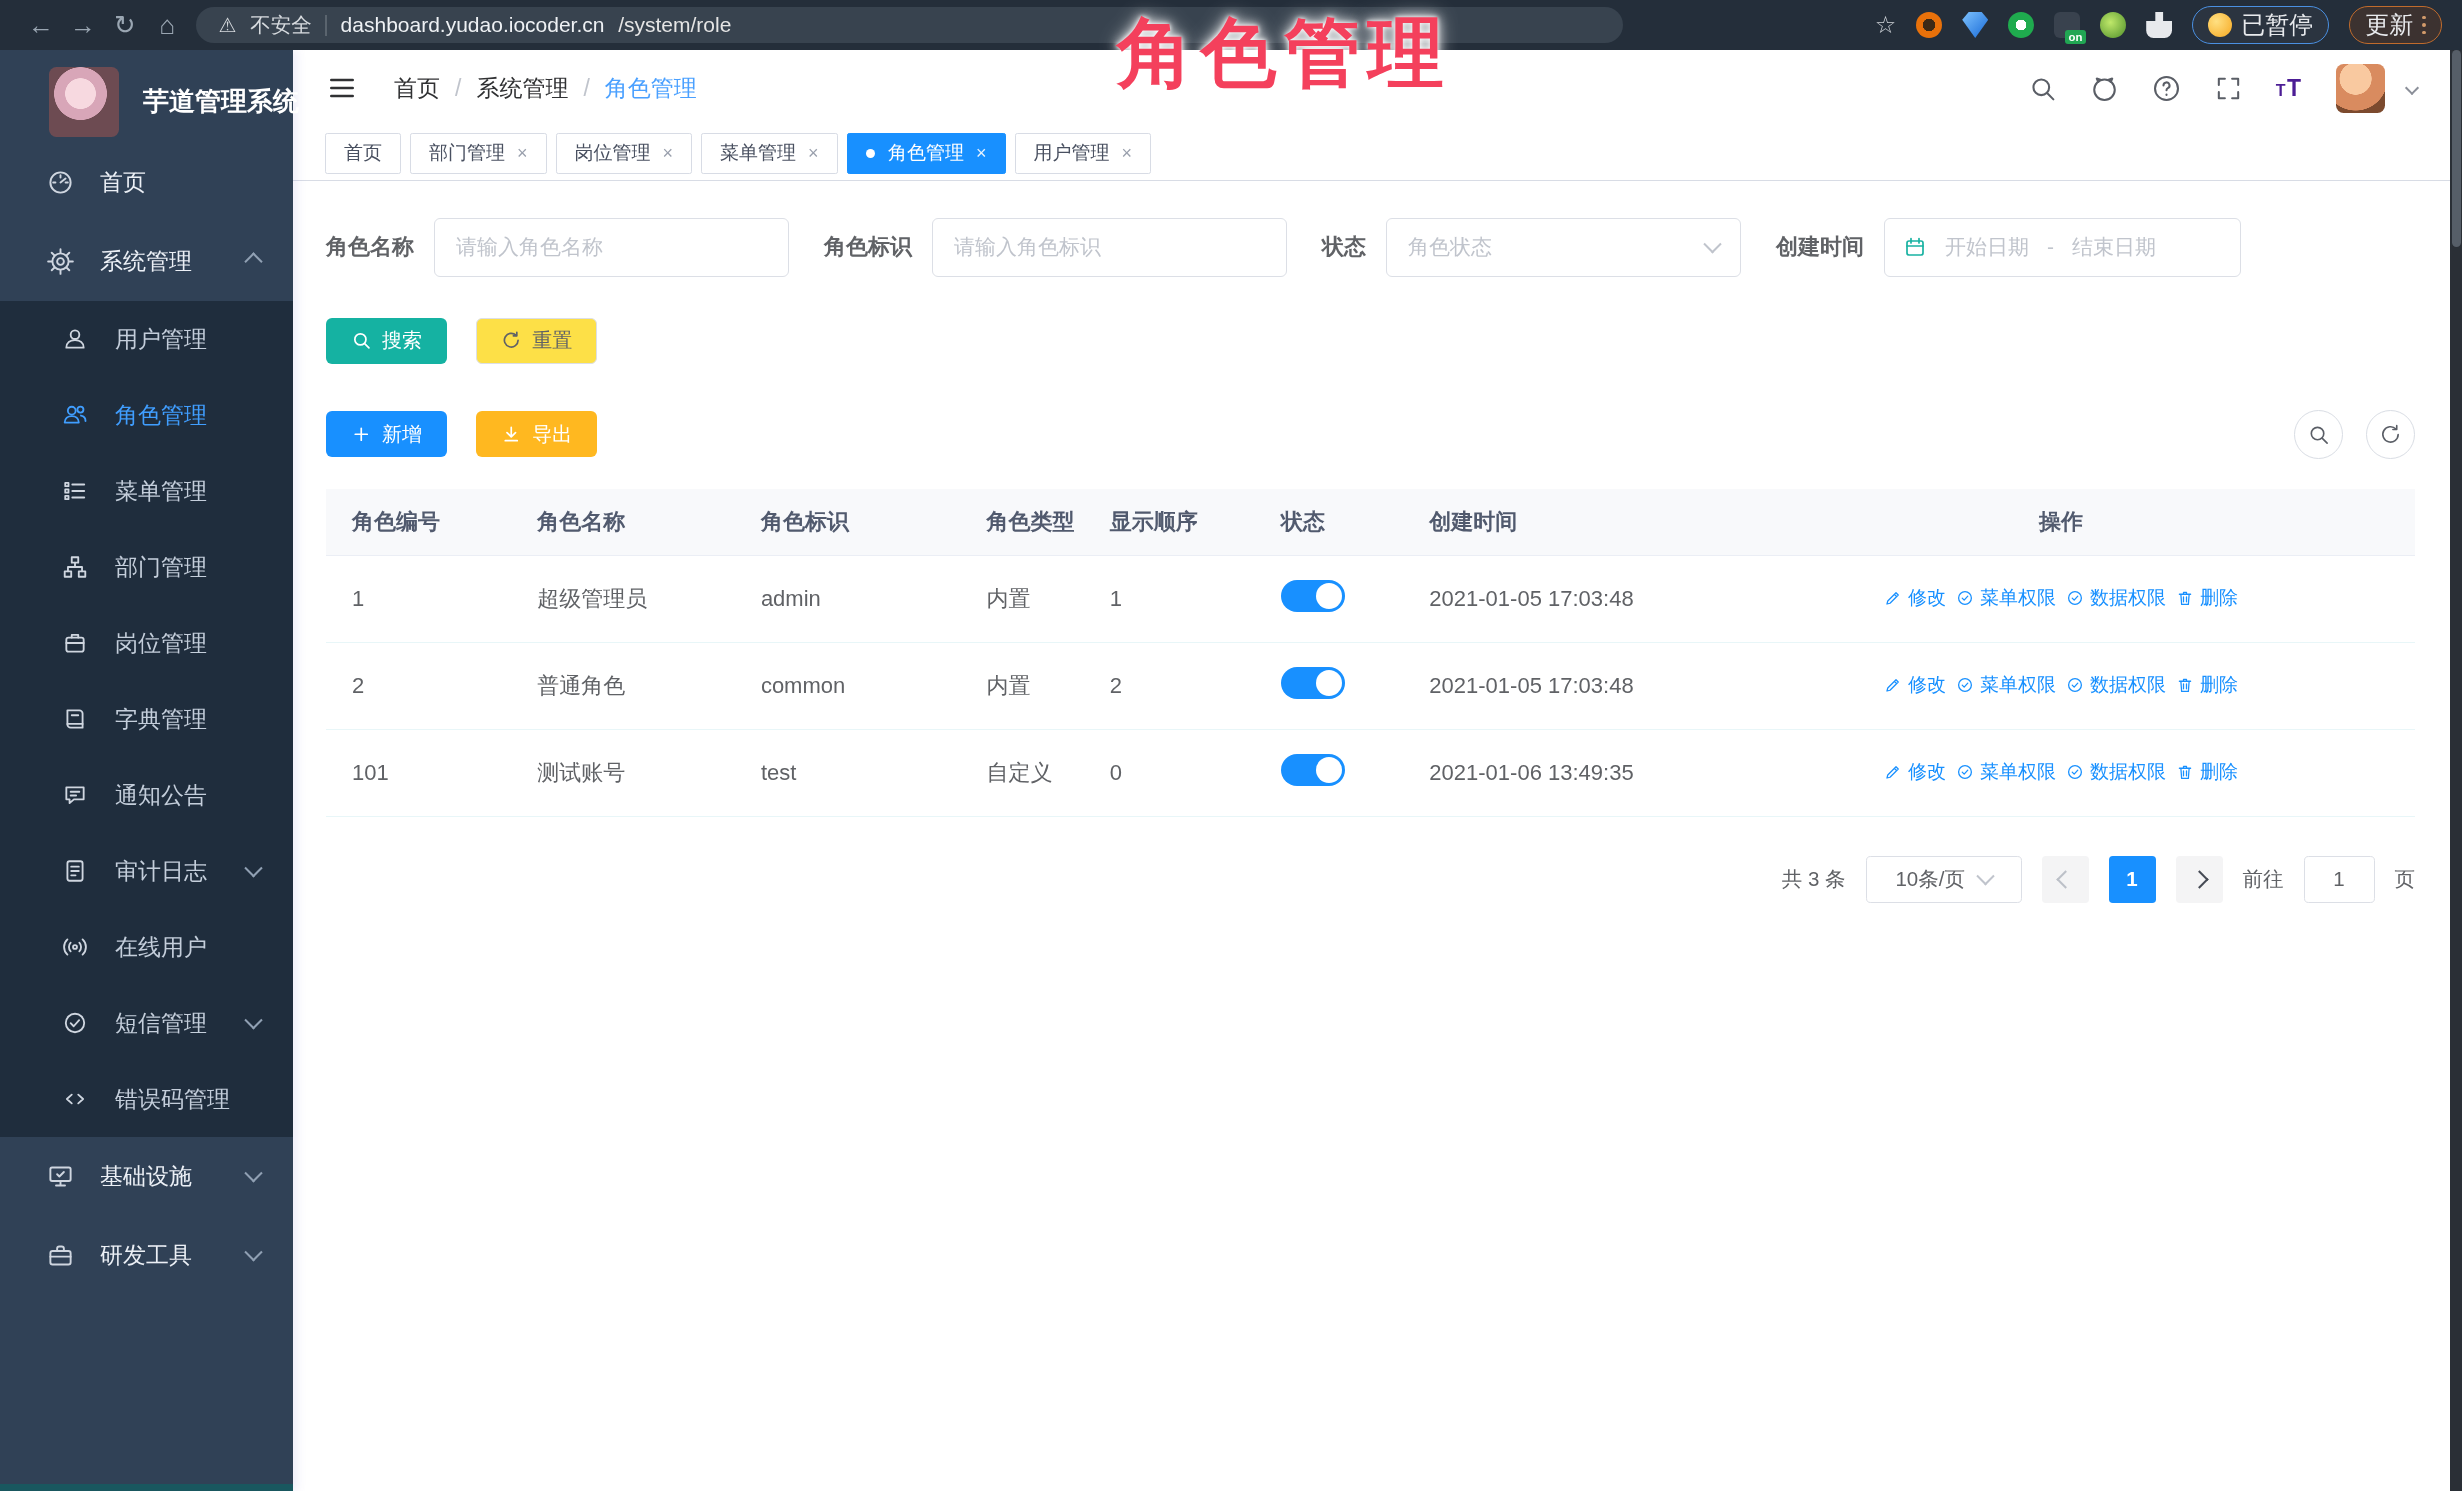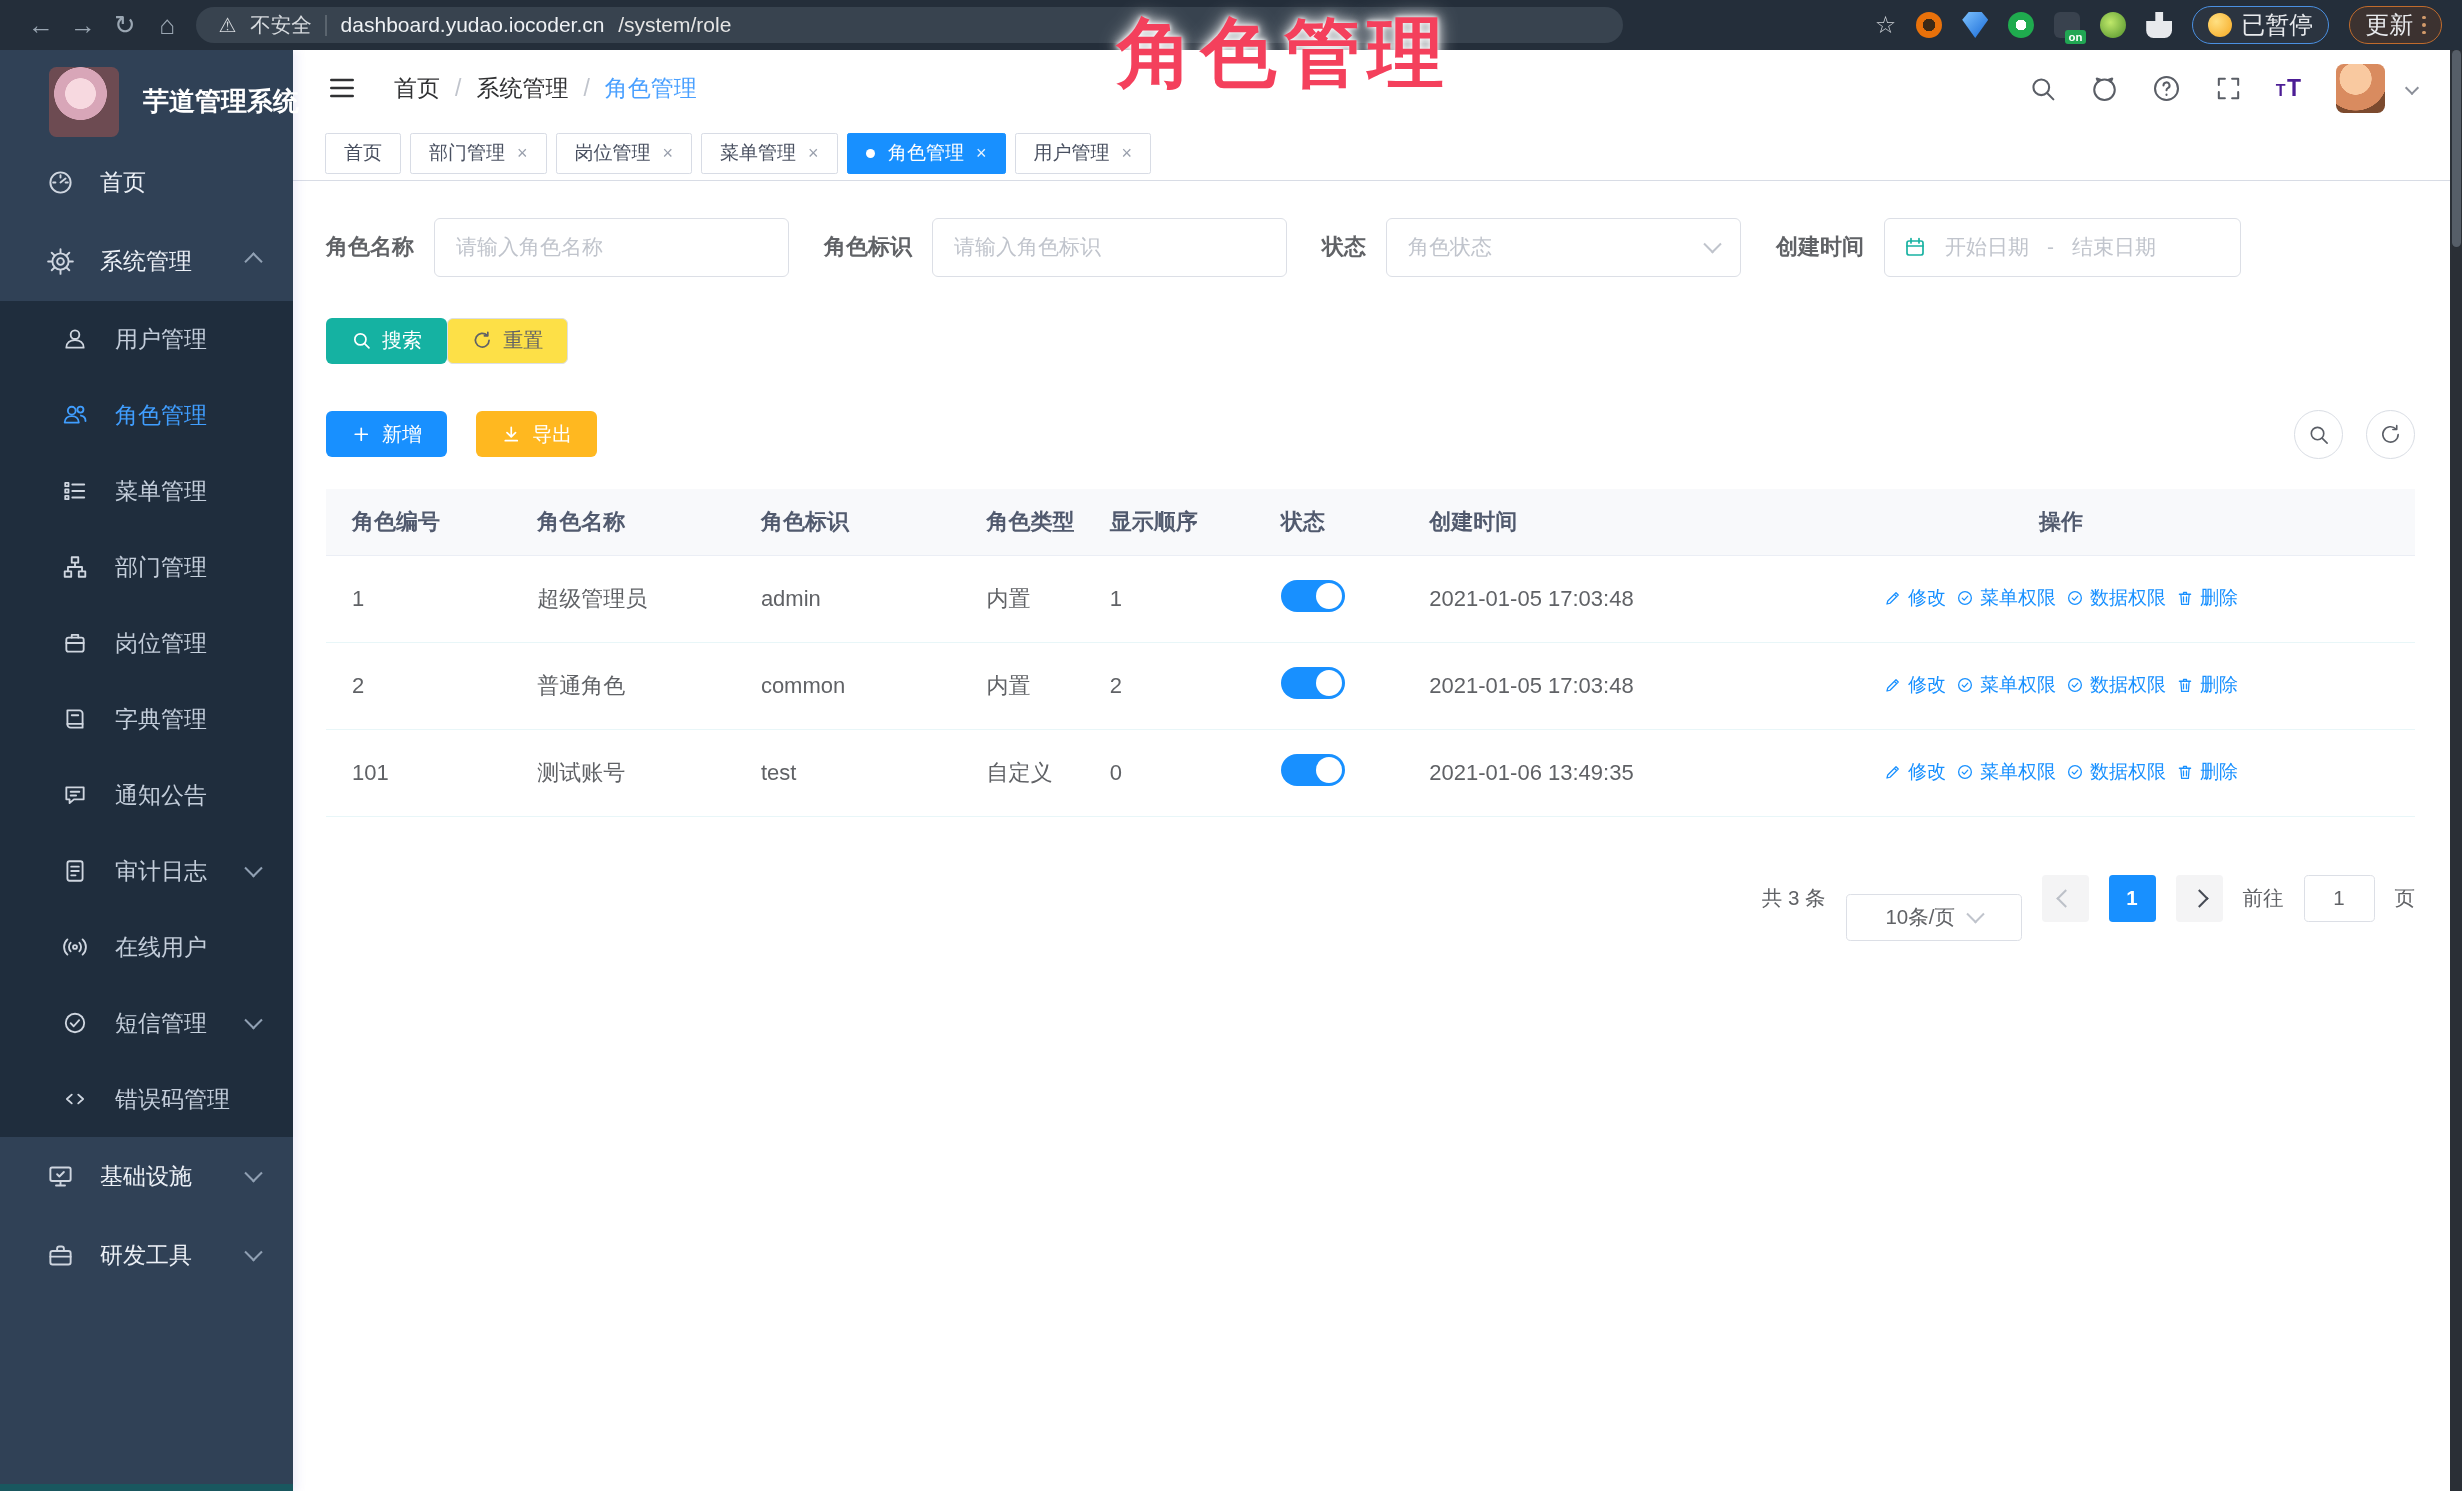--- a/index.html
+++ b/index.html
@@ -81,21 +81,21 @@
   .fgroup { display:flex; align-items:center; gap:20px; }
   .flabel { font-size:22px; font-weight:bold; color:#606266; }
   .finput { width:355px; height:59px; border:1.5px solid #dcdfe6; border-radius:6px; background:#fff; font-size:21px; color:#606266; padding:0 21px; outline:none; font-family:inherit; }
   .finput::placeholder { color:#c0c4cc; }
   .fselect { width:355px; height:59px; border:1.5px solid #dcdfe6; border-radius:6px; display:flex; align-items:center; padding:0 21px; color:#c0c4cc; font-size:21px; }
   .fselect .chev { border-color:#c0c4cc; margin-left:auto; }
   .fdate { width:357px; height:59px; border:1.5px solid #dcdfe6; border-radius:6px; display:flex; align-items:center; gap:18px; padding:0 18px; color:#c0c4cc; font-size:21px; }
   .fdate .cal { width:24px; height:24px; color:#19b2a2; flex:0 0 auto; }
   .fdate .dsep { color:#c0c4cc; }
 
-  .btn-row1 { margin-top:41px; display:flex; }
+  .btn-row1 { margin-top:41px; display:flex; gap:29px; }
   .btn-row2 { margin-top:46px; display:flex; gap:29px; align-items:center; }
   .btn { height:46px; padding:0 24px; border-radius:6px; border:1.5px solid transparent; display:inline-flex; align-items:center; gap:10.6px; font-size:20px; cursor:pointer; font-family:inherit; }
   .btn .bic { width:20.5px; height:20.5px; }
   .btn.search { background:#15b2a2; color:#fff; }
   .btn.reset { background:#fde047; border-color:#dcdfe6; color:#606266; }
   .btn.add { background:#1890ff; color:#fff; }
   .btn.export { background:#ffb820; color:#fff; }
   .toolbar-circles { margin-left:auto; display:flex; gap:23px; }
   .circle-btn { width:49px; height:49px; border-radius:50%; border:1.5px solid #d9dde4; background:#fff; display:flex; align-items:center; justify-content:center; color:#5a5e66; cursor:pointer; }
   .circle-btn .bic { width:23px; height:23px; }
@@ -105,21 +105,21 @@
   .grid td { padding:24px 15px; border-bottom:0.8px solid #e8f6f8; background:#fff; }
   .grid th:first-child, .grid td:first-child { padding-left:26px; }
   .grid th.c-op, .grid td.c-op { text-align:center; }
   .switch { display:inline-block; width:64px; height:32px; border-radius:16px; background:#1890ff; position:relative; cursor:pointer; }
   .switch::after { content:""; position:absolute; top:3px; right:3px; width:26px; height:26px; border-radius:50%; background:#fff; }
   .ops { display:inline-flex; align-items:center; gap:10px; }
   .oplink { display:inline-flex; align-items:center; gap:6px; color:#1890ff; font-size:19px; cursor:pointer; white-space:nowrap; }
   .oplink .oic { width:18px; height:18px; }
 
   .pagination { margin-top:39px; display:flex; justify-content:flex-end; align-items:center; gap:20px; font-size:20.5px; color:#606266; }
-  .psel { width:176px; height:47px; border:1.5px solid #dcdfe6; border-radius:4.6px; display:flex; align-items:center; justify-content:center; gap:13.7px; color:#606266;margin-top:38px; }
+  .psel { width:156px; height:47px; border:1.5px solid #dcdfe6; border-radius:4.6px; display:flex; align-items:center; justify-content:center; gap:13.7px; color:#606266; }
   .psel .chev { border-color:#c0c4cc; margin-left:0; }
   .pbtn { width:47px; height:47px; border-radius:3.8px; background:#f4f4f5; display:flex; align-items:center; justify-content:center; cursor:pointer; }
   .pbtn .chev { margin:0; }
   .pbtn.prev .chev { transform:rotate(135deg); border-color:#bcc0c8; }
   .pbtn.next .chev { transform:rotate(-45deg); border-color:#454a54; }
   .pcur { width:47px; height:47px; border-radius:3.8px; background:#1890ff; color:#fff; font-weight:bold; display:flex; align-items:center; justify-content:center; cursor:pointer; }
   .goto-input { width:71px; height:47px; border:1.5px solid #dcdfe6; border-radius:4.6px; text-align:center; font-size:20.5px; color:#606266; outline:none; font-family:inherit; }
 </style>
 </head>
 <body>

